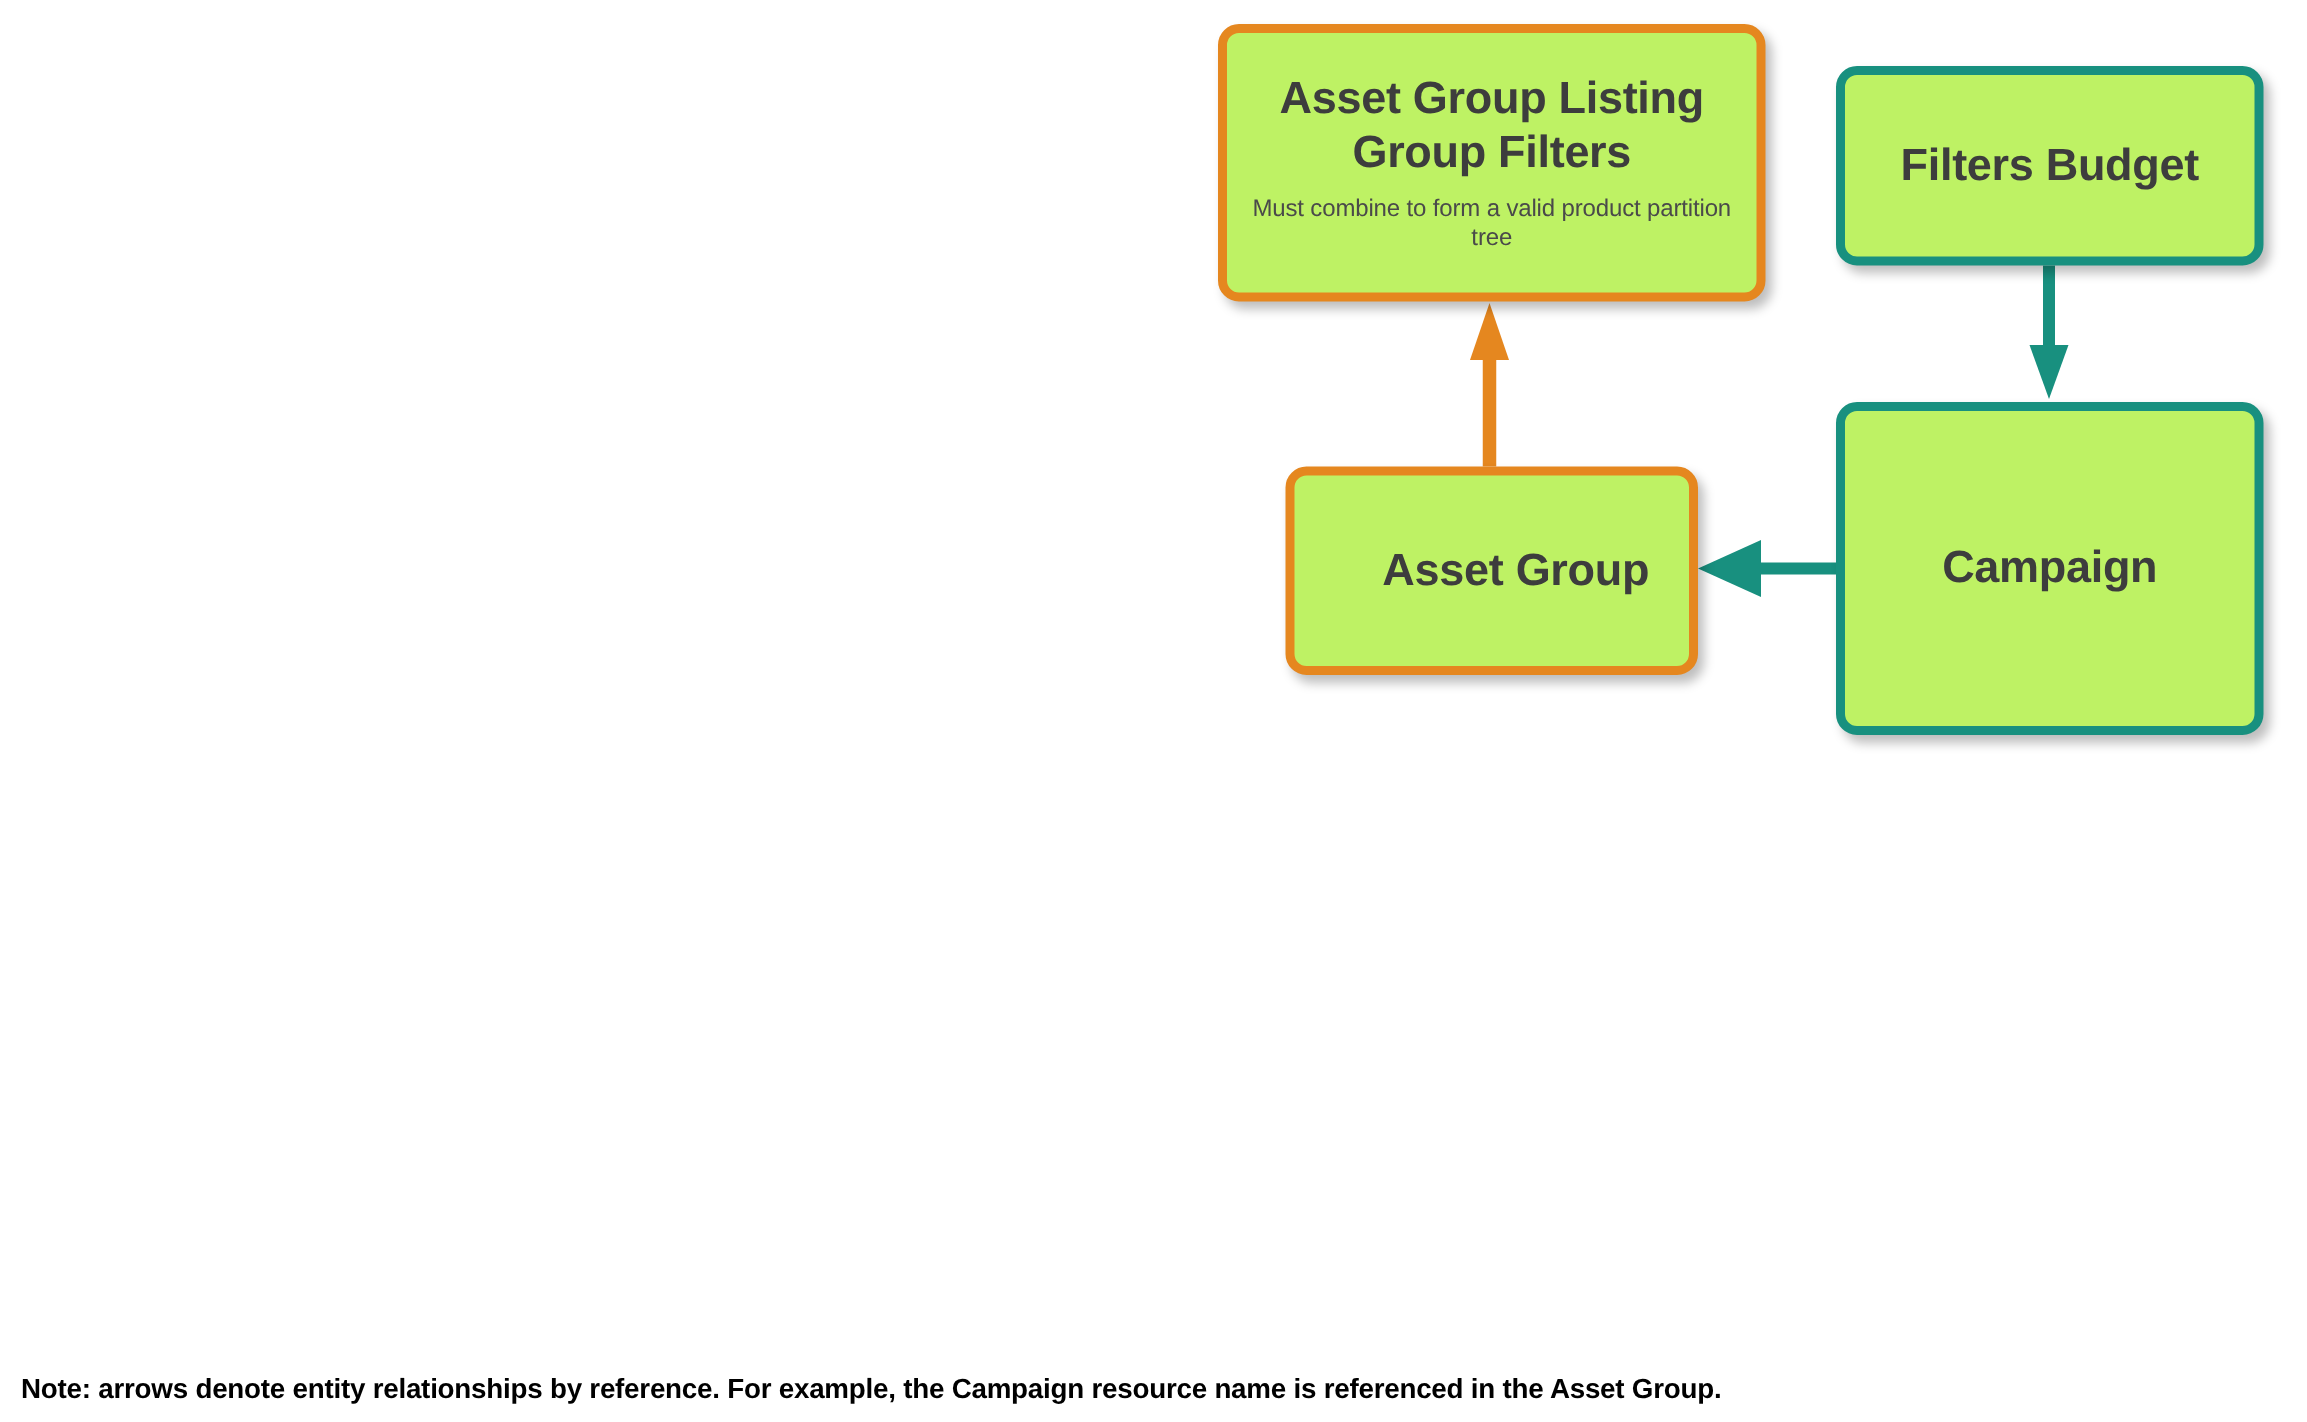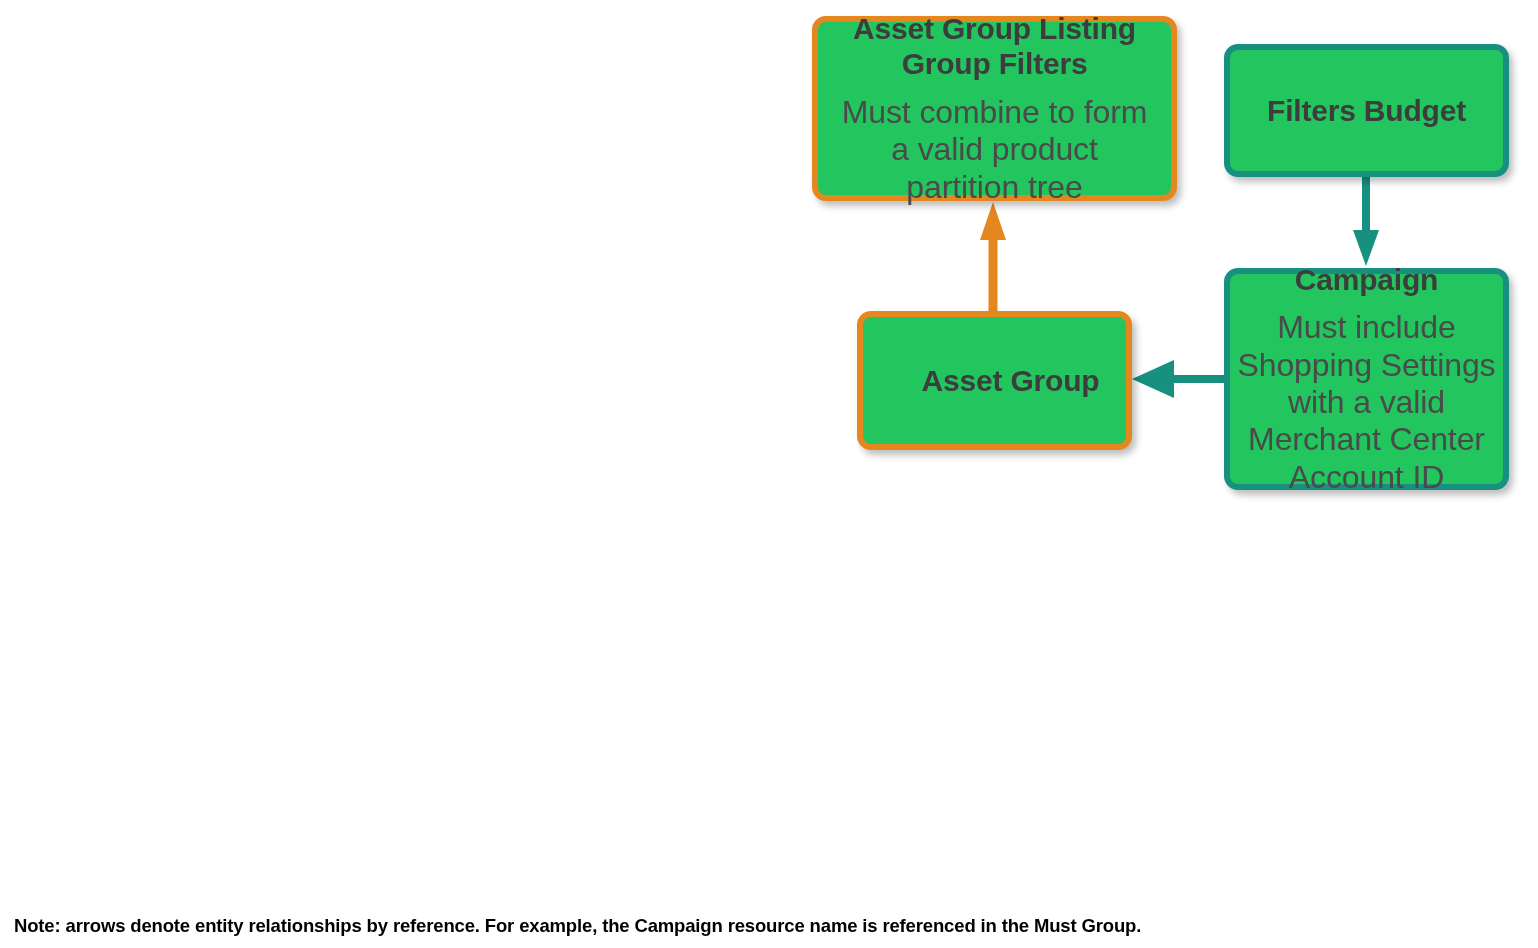--- a/index.html
+++ b/index.html
@@ -20,21 +20,21 @@
     position: absolute;
     left: 0;
     top: 0;
     width: 1538px;
     height: 948px;
   }
 
   .node {
     position: absolute;
     box-sizing: border-box;
-    background: #22c55e;
+    background: #bef264;
     border-style: solid;
     border-width: 6px;
     border-radius: 14px;
     display: flex;
     flex-direction: column;
     align-items: center;
     justify-content: center;
     text-align: center;
     box-shadow: 4px 5px 7px rgba(0,0,0,0.26);
     z-index: 3;
@@ -43,21 +43,21 @@
   .node.teal   { border-color: #18907F; }
 
   .node-title {
     font-size: 30px;
     font-weight: bold;
     color: #3d3d3d;
     line-height: 1.18;
     letter-spacing: -0.2px;
   }
   .node-subtitle {
-    font-size: 32px;
+    font-size: 16px;
     font-weight: normal;
     color: #4a4a4a;
     line-height: 1.17;
     margin-top: 12px;
     letter-spacing: -0.1px;
   }
 
   
   #node-asset-group-listing-group-filters {
     left: 812px; top: 16px; width: 365px; height: 185px;
@@ -126,18 +126,17 @@
   <div class="node teal" id="node-campaign-budget">
     <div class="node-title">Filters Budget</div>
   </div>
 
   <div class="node orange" id="node-asset-group">
     <div class="node-title">Asset Group</div>
   </div>
 
   <div class="node teal" id="node-campaign">
     <div class="node-title">Campaign</div>
-    <div class="node-subtitle">Must include Shopping Settings with a valid Merchant Center Account ID</div>
   </div>
 
-  <div id="diagram-note">Note: arrows denote entity relationships by reference. For example, the Campaign resource name is referenced in the Must Group.</div>
+  <div id="diagram-note">Note: arrows denote entity relationships by reference. For example, the Campaign resource name is referenced in the Asset Group.</div>
 
 </div>
 
 </body></html>

